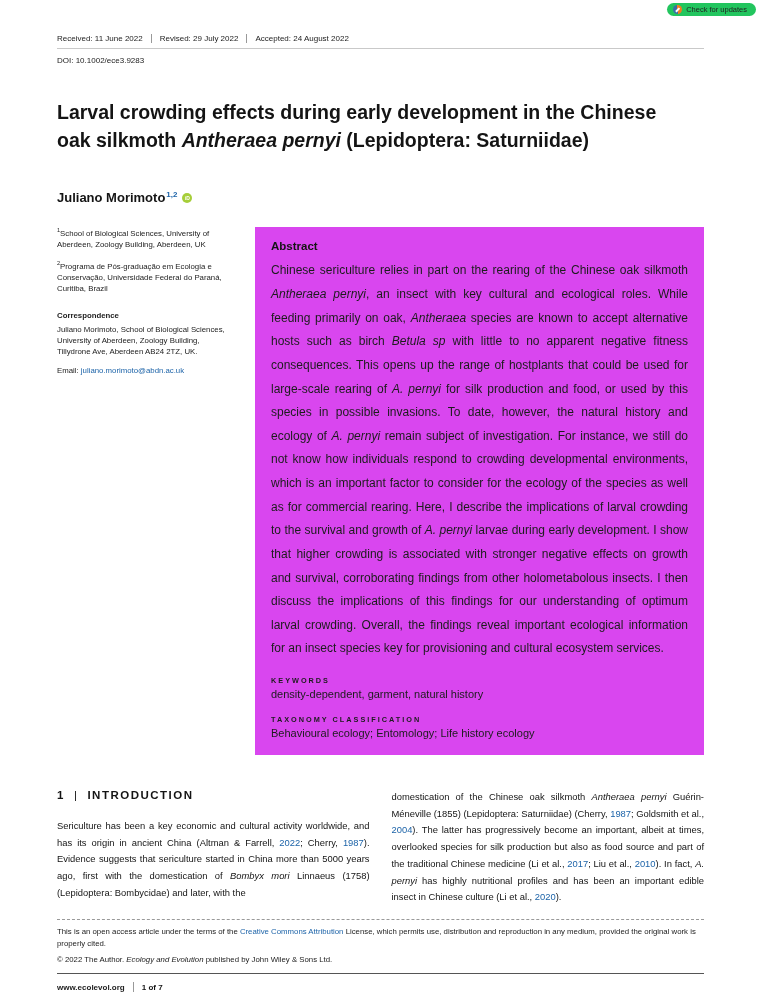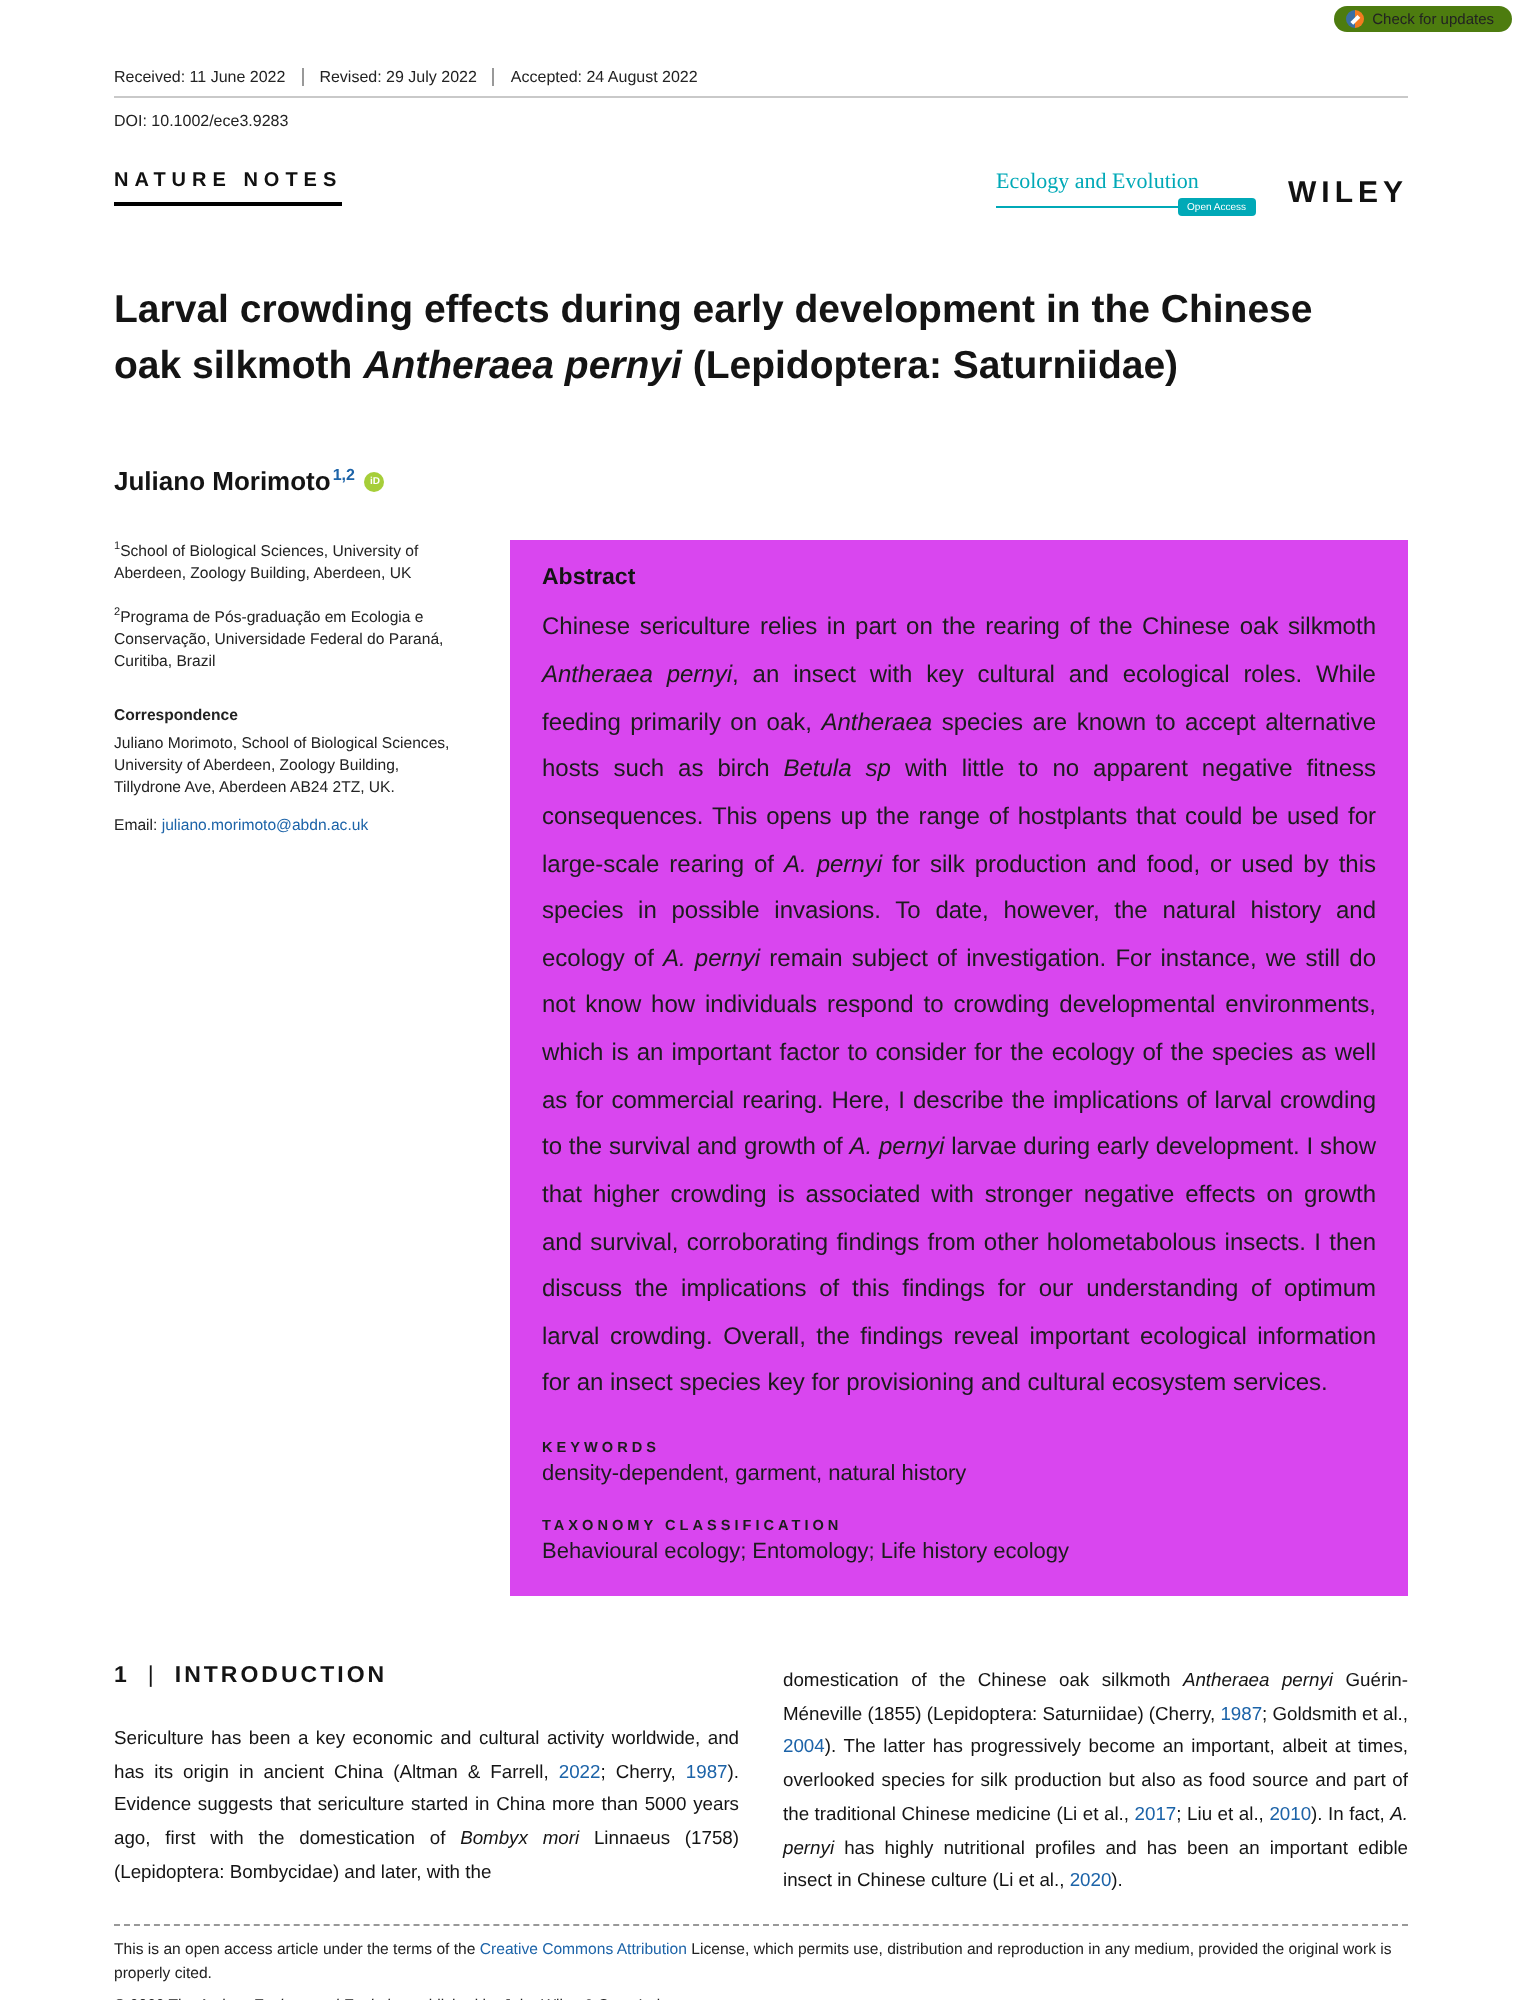--- a/index.html
+++ b/index.html
@@ -18,21 +18,21 @@
     background: #fff;
   }
   
   .check-updates {
     position: absolute;
     top: 3px;
     right: 5px;
     display: flex;
     align-items: center;
     gap: 4px;
-    background: #4d7c0f;
+    background: #22c55e;
     border-radius: 8px;
     padding: 2px 9px 2px 6px;
     font-size: 7.5px;
     color: #222;
     cursor: pointer;
   }
   .crossmark {
     width: 9px; height: 9px;
     border-radius: 50%;
     background: conic-gradient(#f47b20 0 50%, #3a6ea5 50% 100%);
@@ -224,33 +224,20 @@
   <div class="dates-row">
     <span>Received: 11 June 2022</span>
     <span class="vdiv"></span>
     <span>Revised: 29 July 2022</span>
     <span class="vdiv"></span>
     <span>Accepted: 24 August 2022</span>
   </div>
 
   <div class="doi-line">DOI: 10.1002/ece3.9283</div>
 
-  <div class="masthead">
-    <div class="article-type">NATURE NOTES</div>
-    <div class="logos">
-      <div class="journal-logo">
-        <span class="journal-name">Ecology and Evolution</span>
-        <span class="oa-row">
-          <span class="oa-line"></span>
-          <span class="oa-badge">Open Access</span>
-        </span>
-      </div>
-      <div class="wiley">WILEY</div>
-    </div>
-  </div>
 
   <h1 class="title"><span>Larval crowding effects during early development in the Chinese oak silkmoth </span><span style="font-style: italic;">Antheraea pernyi</span><span> (Lepidoptera: Saturniidae)</span></h1>
 
   <div class="author-row">
     <span>Juliano Morimoto</span>
       <sup class="author-sup">1,2</sup>
     <span class="orcid">iD</span>
   </div>
 
   <div class="content-cols">

